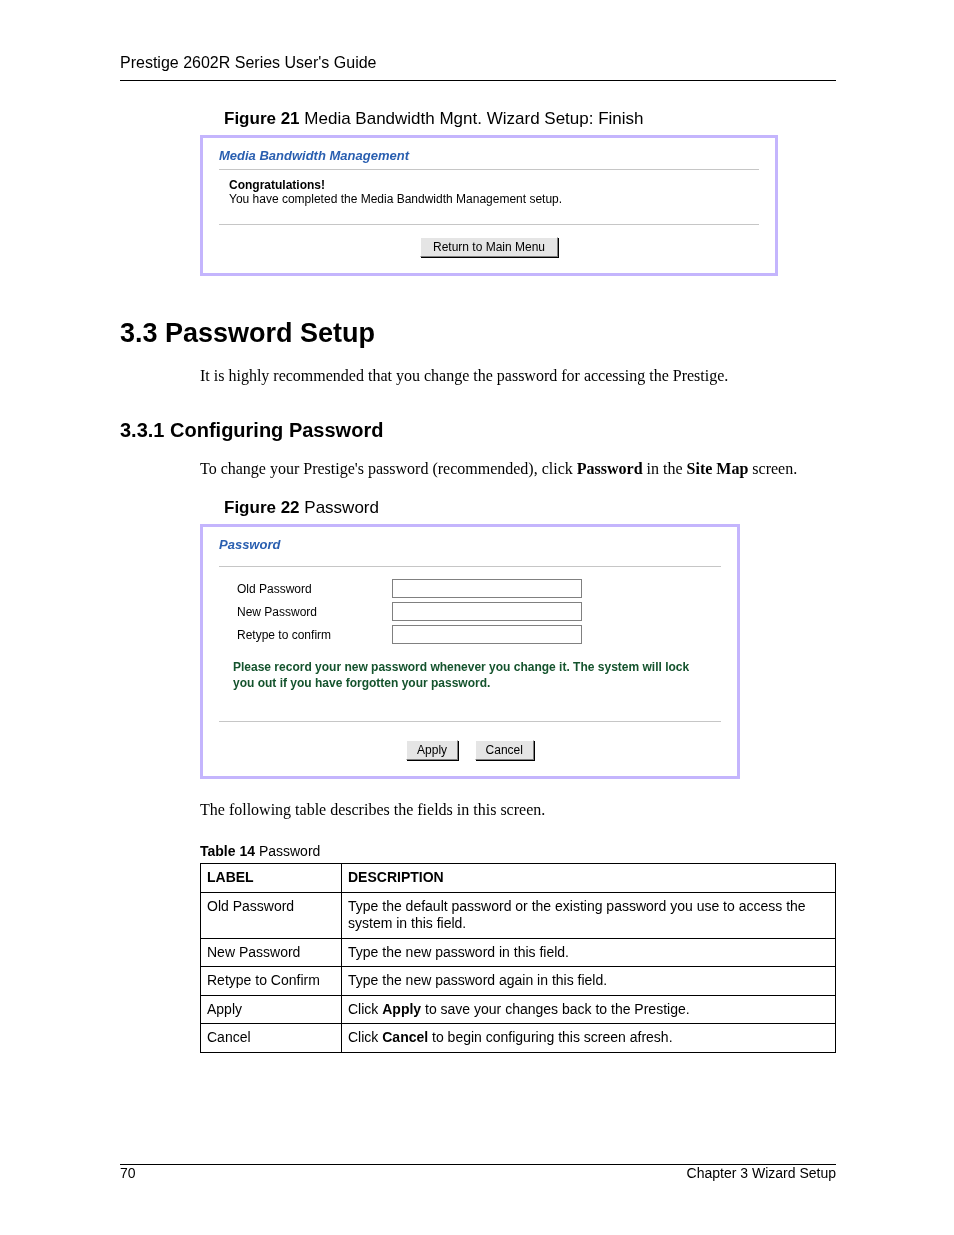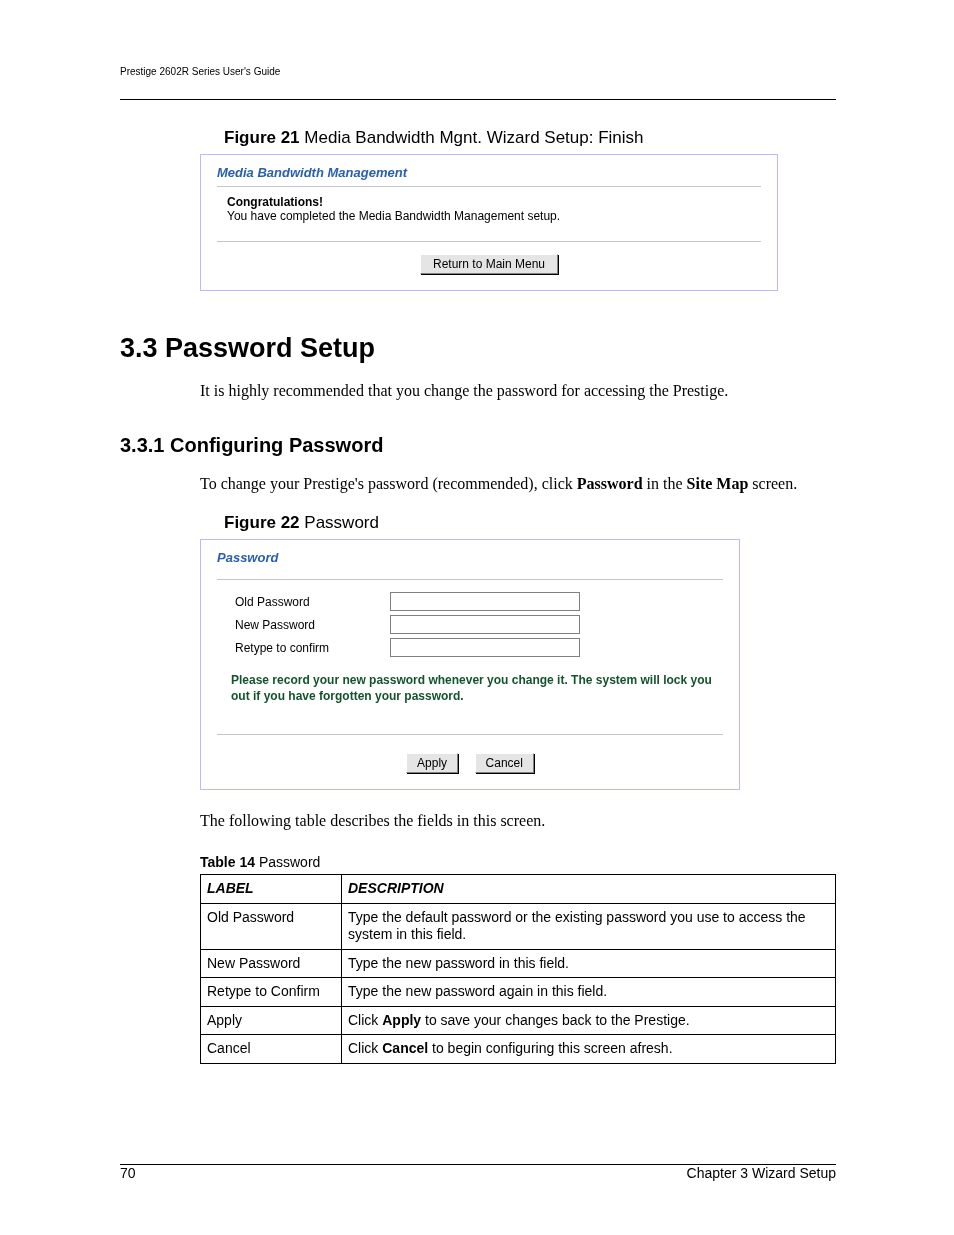--- a/index.html
+++ b/index.html
@@ -10,36 +10,35 @@
   }
   .page {
     width: 954px;
     height: 1235px;
     box-sizing: border-box;
     padding: 54px 118px 30px 120px;
     position: relative;
   }
   .running-head {
     font-family: Arial, Helvetica, sans-serif;
-    font-size: 10px;
+    font-size: 16px;
     border-bottom: 1.2px solid #000;
-    padding-bottom: 22px;
+    padding-bottom: 8px;
     margin-bottom: 28px;
-    margin-top: 12px;
   }
   .fig-caption {
     font-family: Arial, Helvetica, sans-serif;
     font-size: 17px;
     margin-left: 104px;
     margin-bottom: 6px;
   }
   .fig-caption .bold { font-weight: bold; }
   .shot-box {
     margin-left: 80px;
-    border: 1px solid #c4b5fd;
+    border: 3px solid #c4b5fd;
     box-sizing: border-box;
     font-family: Arial, Helvetica, sans-serif;
     background: #fff;
   }
   .shot1 { width: 578px; padding: 10px 16px 16px 16px; }
   .shot-title {
     color: #2a5fb0;
     font-weight: bold;
     font-style: italic;
     font-size: 13px;
@@ -126,21 +125,21 @@
     font-size: 14px;
     width: 636px;
   }
   table.desc th, table.desc td {
     border: 1px solid #000;
     padding: 5px 6px;
     text-align: left;
     vertical-align: top;
     line-height: 1.25;
   }
-  table.desc th { font-weight: bold; font-style: italic; }
+  table.desc th { font-weight: bold; }
   table.desc td .bold { font-weight: bold; }
   .col-label { width: 128px; }
 
   .footer {
     position: absolute;
     left: 120px; right: 118px; bottom: 54px;
     border-top: 1.2px solid #000;
     font-family: Arial, Helvetica, sans-serif;
     font-size: 14px;
     display: flex;

